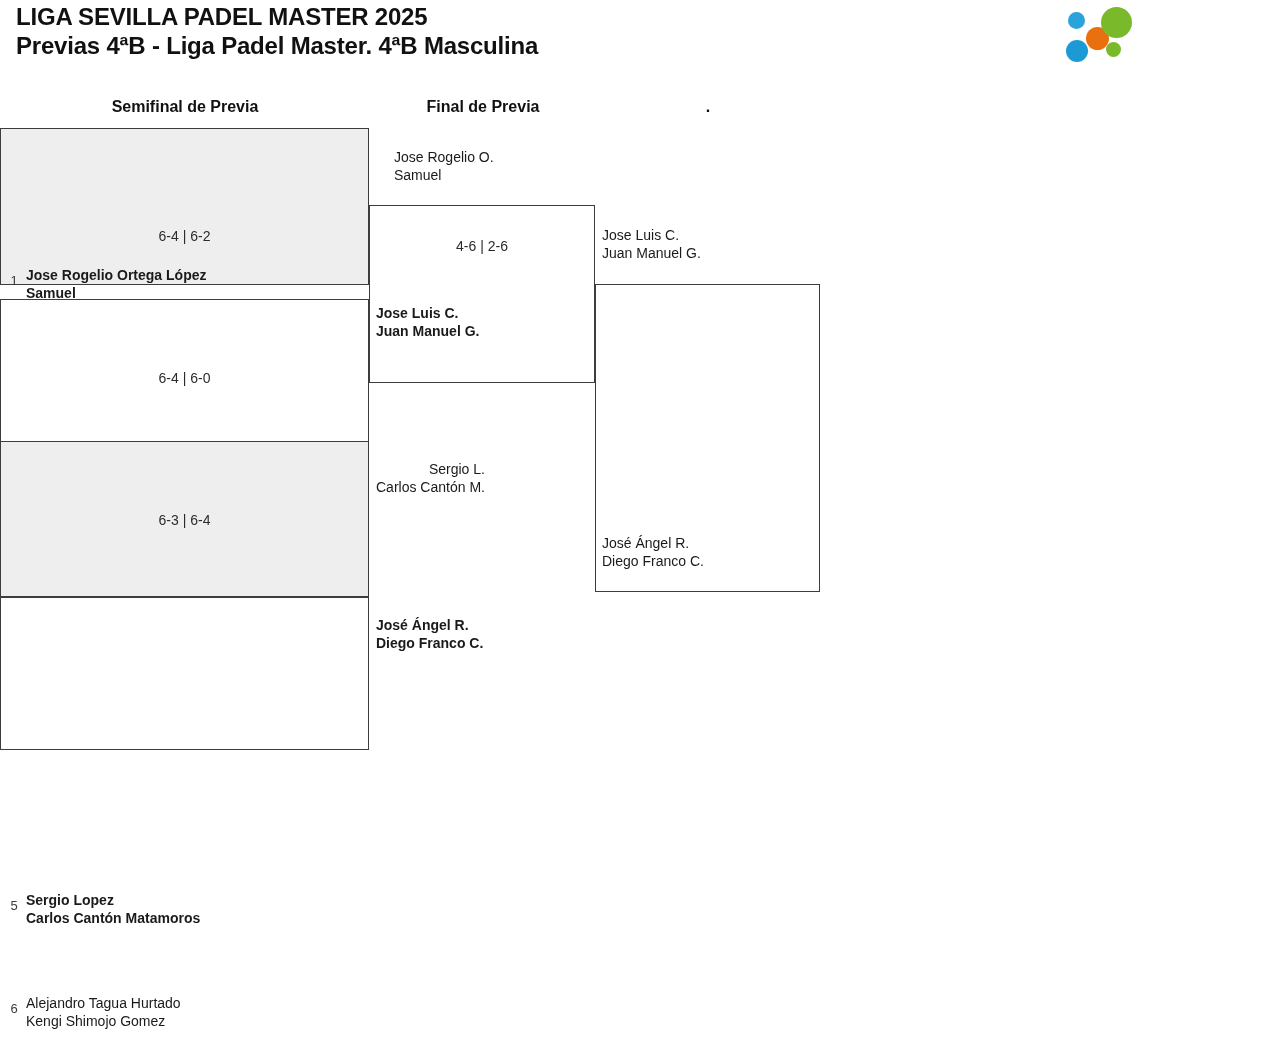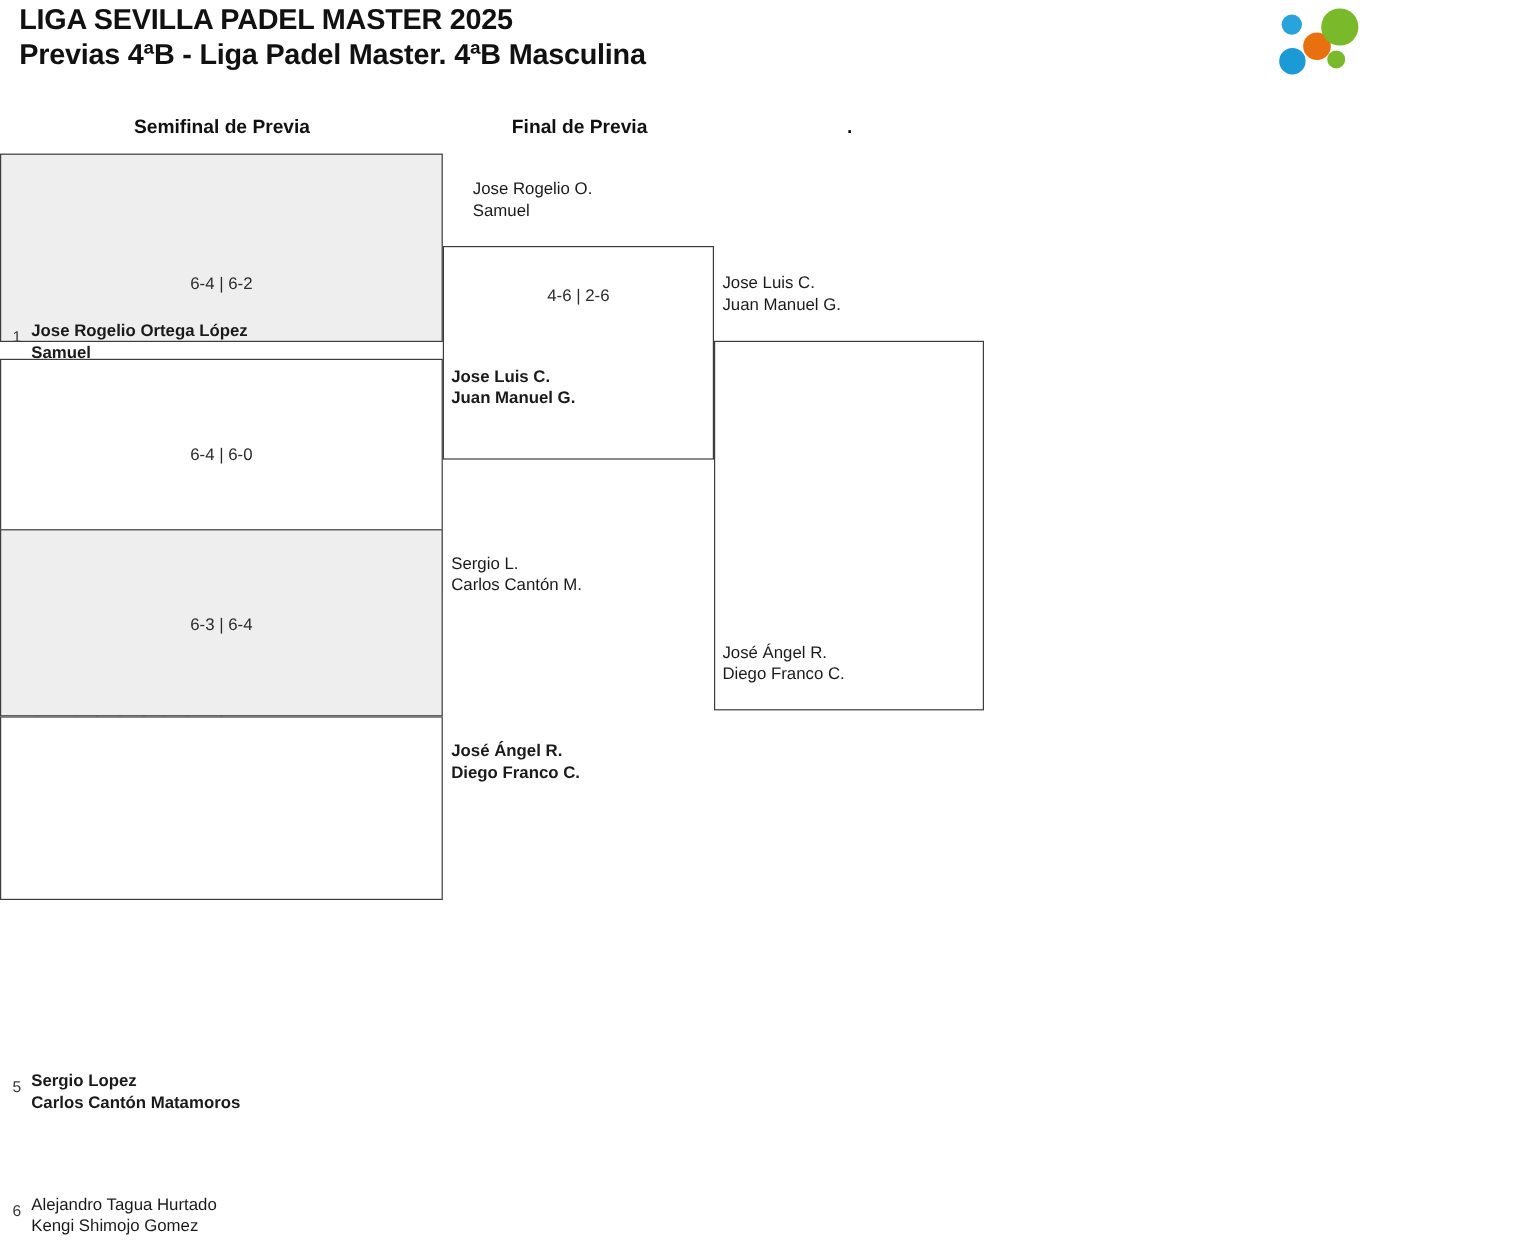--- a/index.html
+++ b/index.html
@@ -221,21 +221,21 @@
     <span class="line">Samuel</span>
   </div>
   <div class="conn-box" style="left:369px; top:205px; width:226px; height:178px;padding-left:20px;">
     <div class="score" style="top:31px;">4-6 | 2-6</div>
   </div>
   <div class="adv-team winner" style="left:376px; top:304px;">
     <span class="line">Jose Luis C.</span>
     <span class="line">Juan Manuel G.</span>
   </div>
 
-  <div class="adv-team" style="left:376px; top:460px;">
+  <div class="adv-team" style="left:376px; top:460px;text-align:right;">
     <span class="line">Sergio L.</span>
     <span class="line">Carlos Cantón M.</span>
   </div>
   <div class="adv-team winner" style="left:376px; top:616px;">
     <span class="line">José Ángel R.</span>
     <span class="line">Diego Franco C.</span>
   </div>
 
   <div class="adv-team" style="left:602px; top:226px;">
     <span class="line">Jose Luis C.</span>

